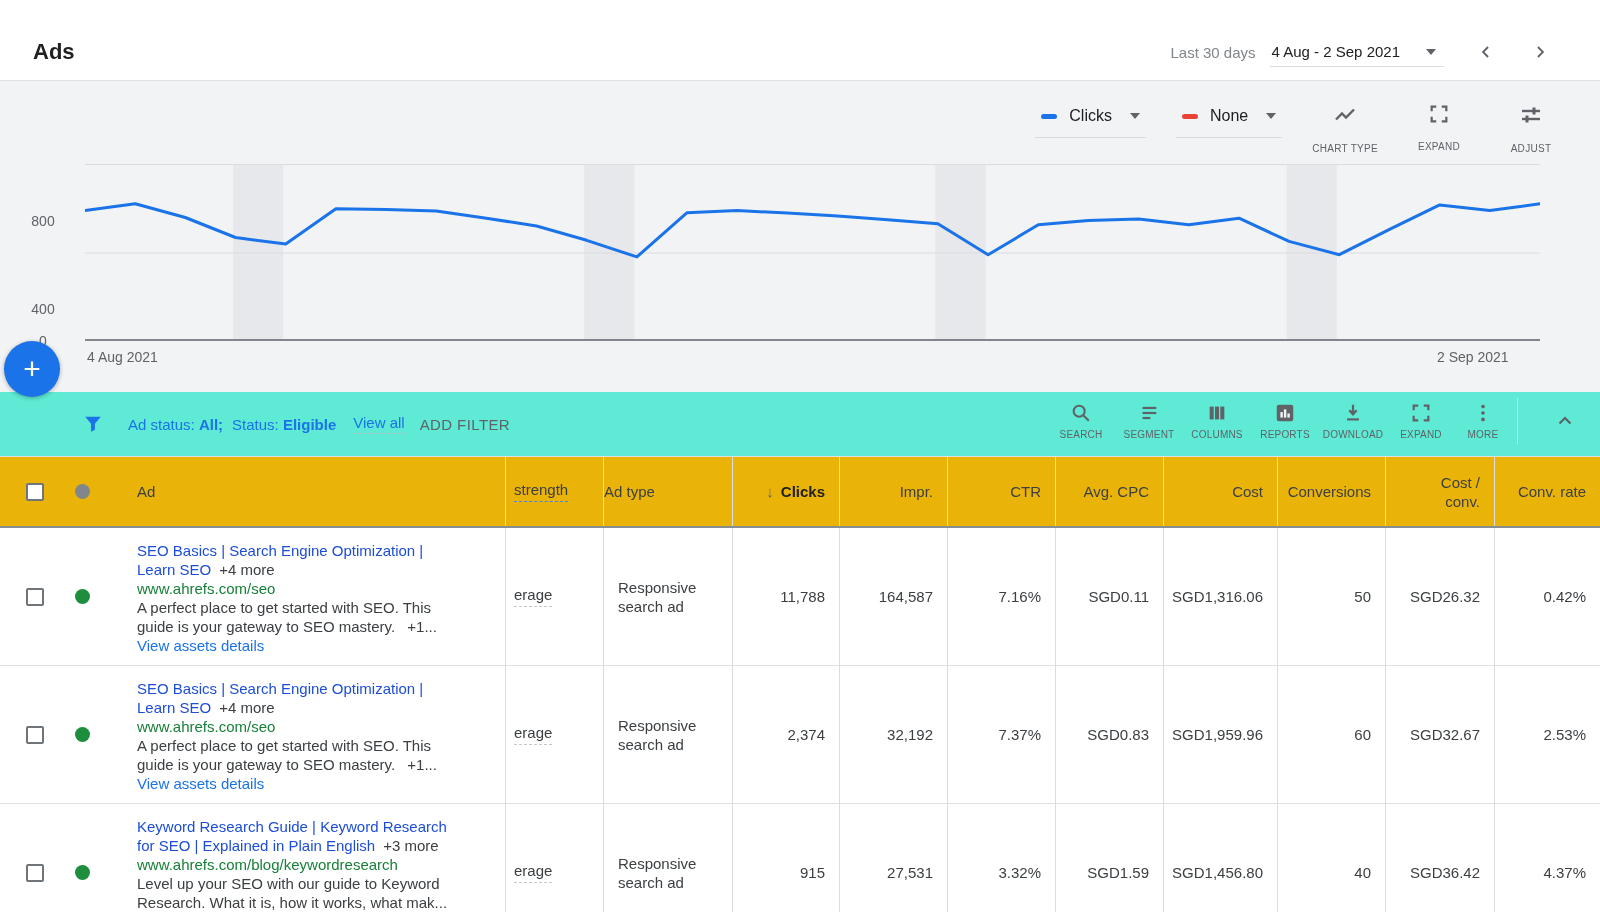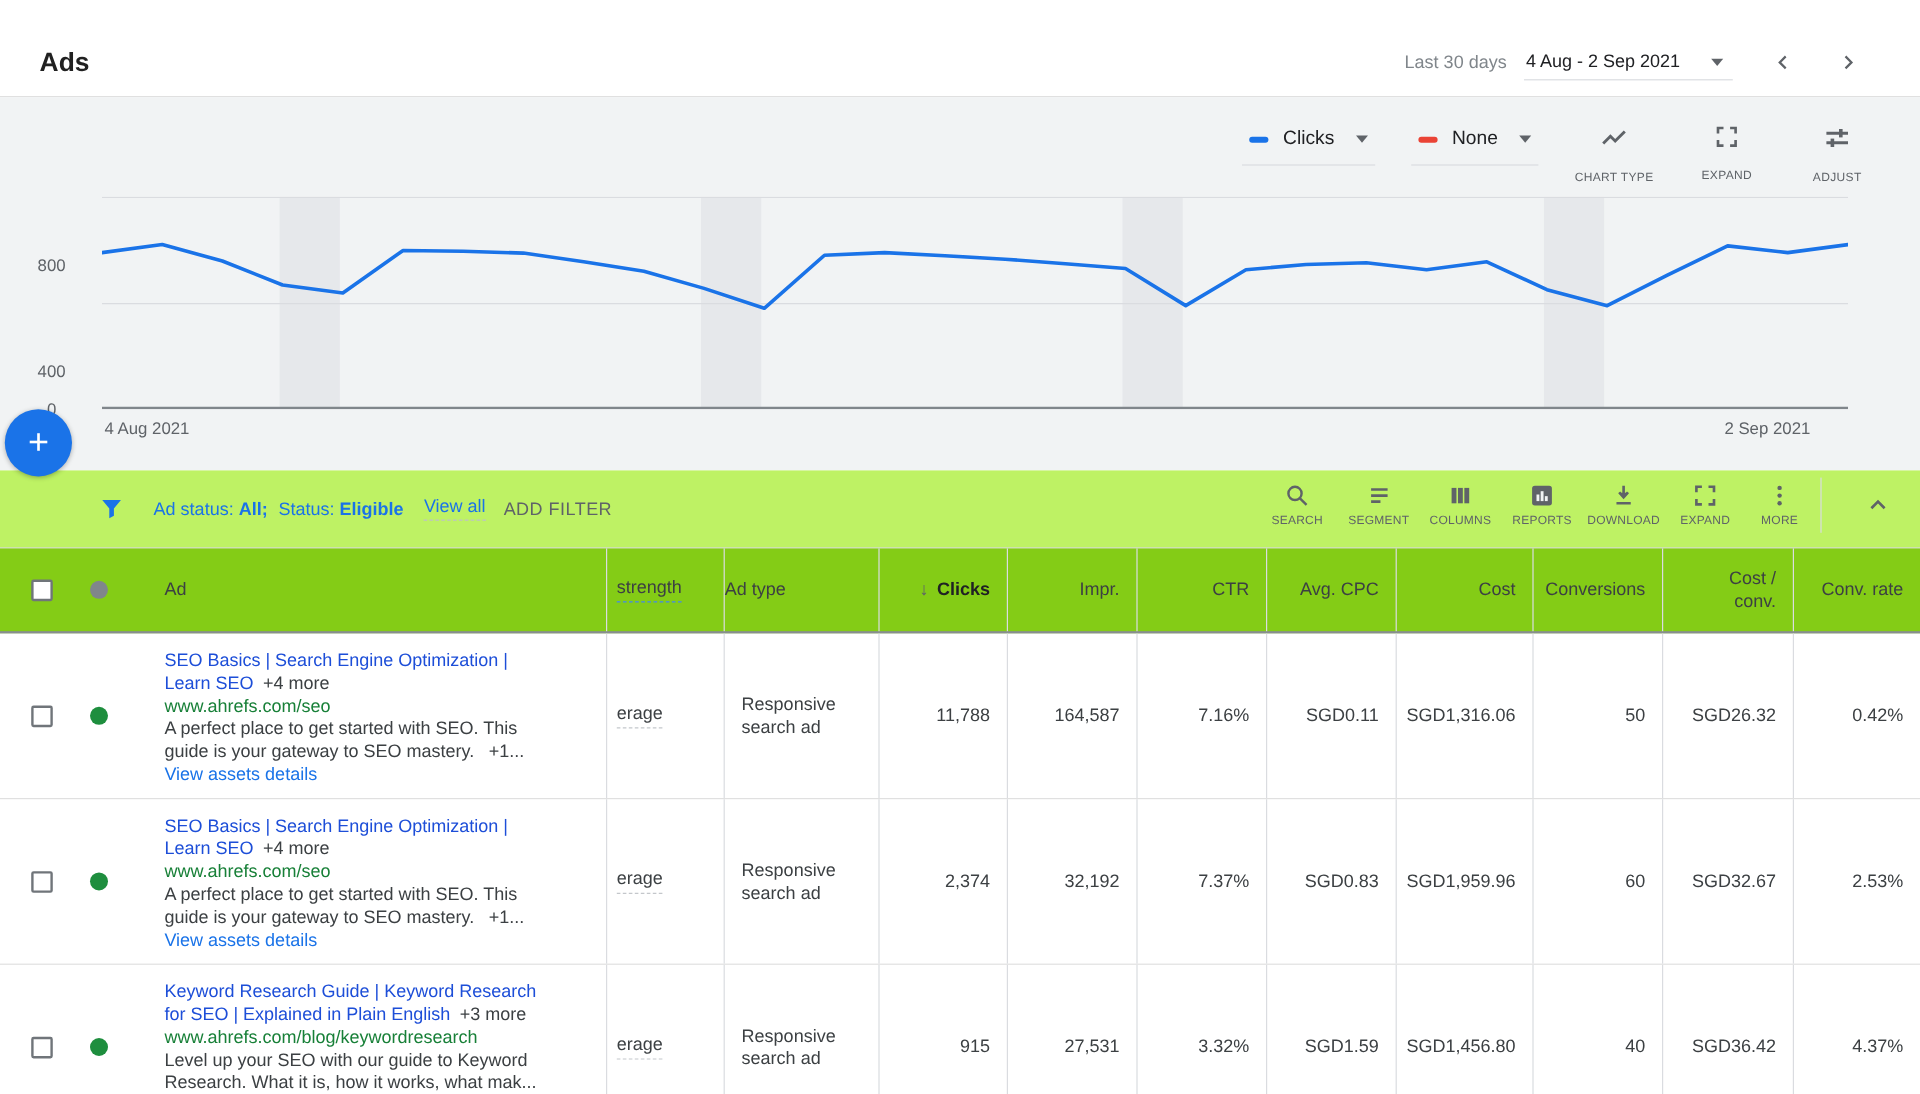--- a/index.html
+++ b/index.html
@@ -32,37 +32,37 @@
   .plot-wrap { position:absolute; left:85px; top:83px; width:1455px; height:177px; }
   .ytick { position:absolute; right:1522px; width:70px; text-align:center; font-size:14px; color:#5f6368; }
   .xlabel { position:absolute; top:268px; font-size:14px; color:#5f6368; }
 
   
   .fab { position:absolute; left:4px; top:341px; width:56px; height:56px; border-radius:50%;
          background:#1a73e8; color:#fff; display:flex; align-items:center; justify-content:center;
          font-size:30px; font-weight:300; box-shadow:0 1px 4px rgba(0,0,0,.3); cursor:pointer; z-index:5; }
 
   
-  .filter-bar { position:relative; height:64px; background:#bef264; display:flex; align-items:center;text-align:center; }
+  .filter-bar { position:relative; height:64px; background:#5eead4; display:flex; align-items:center;text-align:center; }
   .funnel { margin-left:82px; }
   .filter-text { margin-left:24px; font-size:15px; color:#1a73e8; display:flex; align-items:center; }
   .filter-text b { font-weight:bold; }
   .f-chip2 { margin-left:9px; }
   .view-all { margin-left:17px; border-bottom:1px dashed #bdc1c6; padding-bottom:2px; cursor:pointer; }
   .add-filter { margin-left:15px; font-size:15px; color:#5f6368; letter-spacing:.4px; cursor:pointer; }
 
   .table-toolbar { position:absolute; right:0; top:6px; display:flex; align-items:center; }
   .tb-item { width:68px; display:flex; flex-direction:column; align-items:center; gap:5px; cursor:pointer; }
   .tb-label { font-size:10px; color:#5f6368; letter-spacing:.2px; }
   .tb-divider { width:1px; height:46px; background:#dadce0; margin:0 12px 0 6px; }
   .tb-collapse { width:70px; display:flex; justify-content:center; cursor:pointer; }
 
   
   .grid-row { display:grid; grid-template-columns:62px 48px 395px 98px 129px 107px 108px 108px 108px 114px 108px 109px 106px; }
-  .thead { height:72px; border-top:1px solid #e0e0e0; border-bottom:2px solid #888d92; background:#84cc16; }
+  .thead { height:72px; border-top:1px solid #e0e0e0; border-bottom:2px solid #888d92; background:#eab308; }
   .hcell { display:flex; align-items:center; font-size:15px; color:#3c4043; overflow:hidden; }
   .bl { border-left:1px solid #dadce0; }
   .num { justify-content:flex-end; padding-right:14px; text-align:right; }
   .hcell.sorted { font-weight:bold; color:#202124; }
   .sort-arrow { font-weight:normal; color:#5f6368; margin-right:7px; font-size:15px; }
   .checkbox { width:18px; height:18px; border:2px solid #70757a; border-radius:2px; background:#fff; cursor:pointer; }
   .cell-check { display:flex; align-items:center; padding-left:26px; }
   .cell-dot { display:flex; align-items:center; padding-left:13px; }
   .dot { width:15px; height:15px; border-radius:50%; }
   .dot-gray { background:#80868b; }

